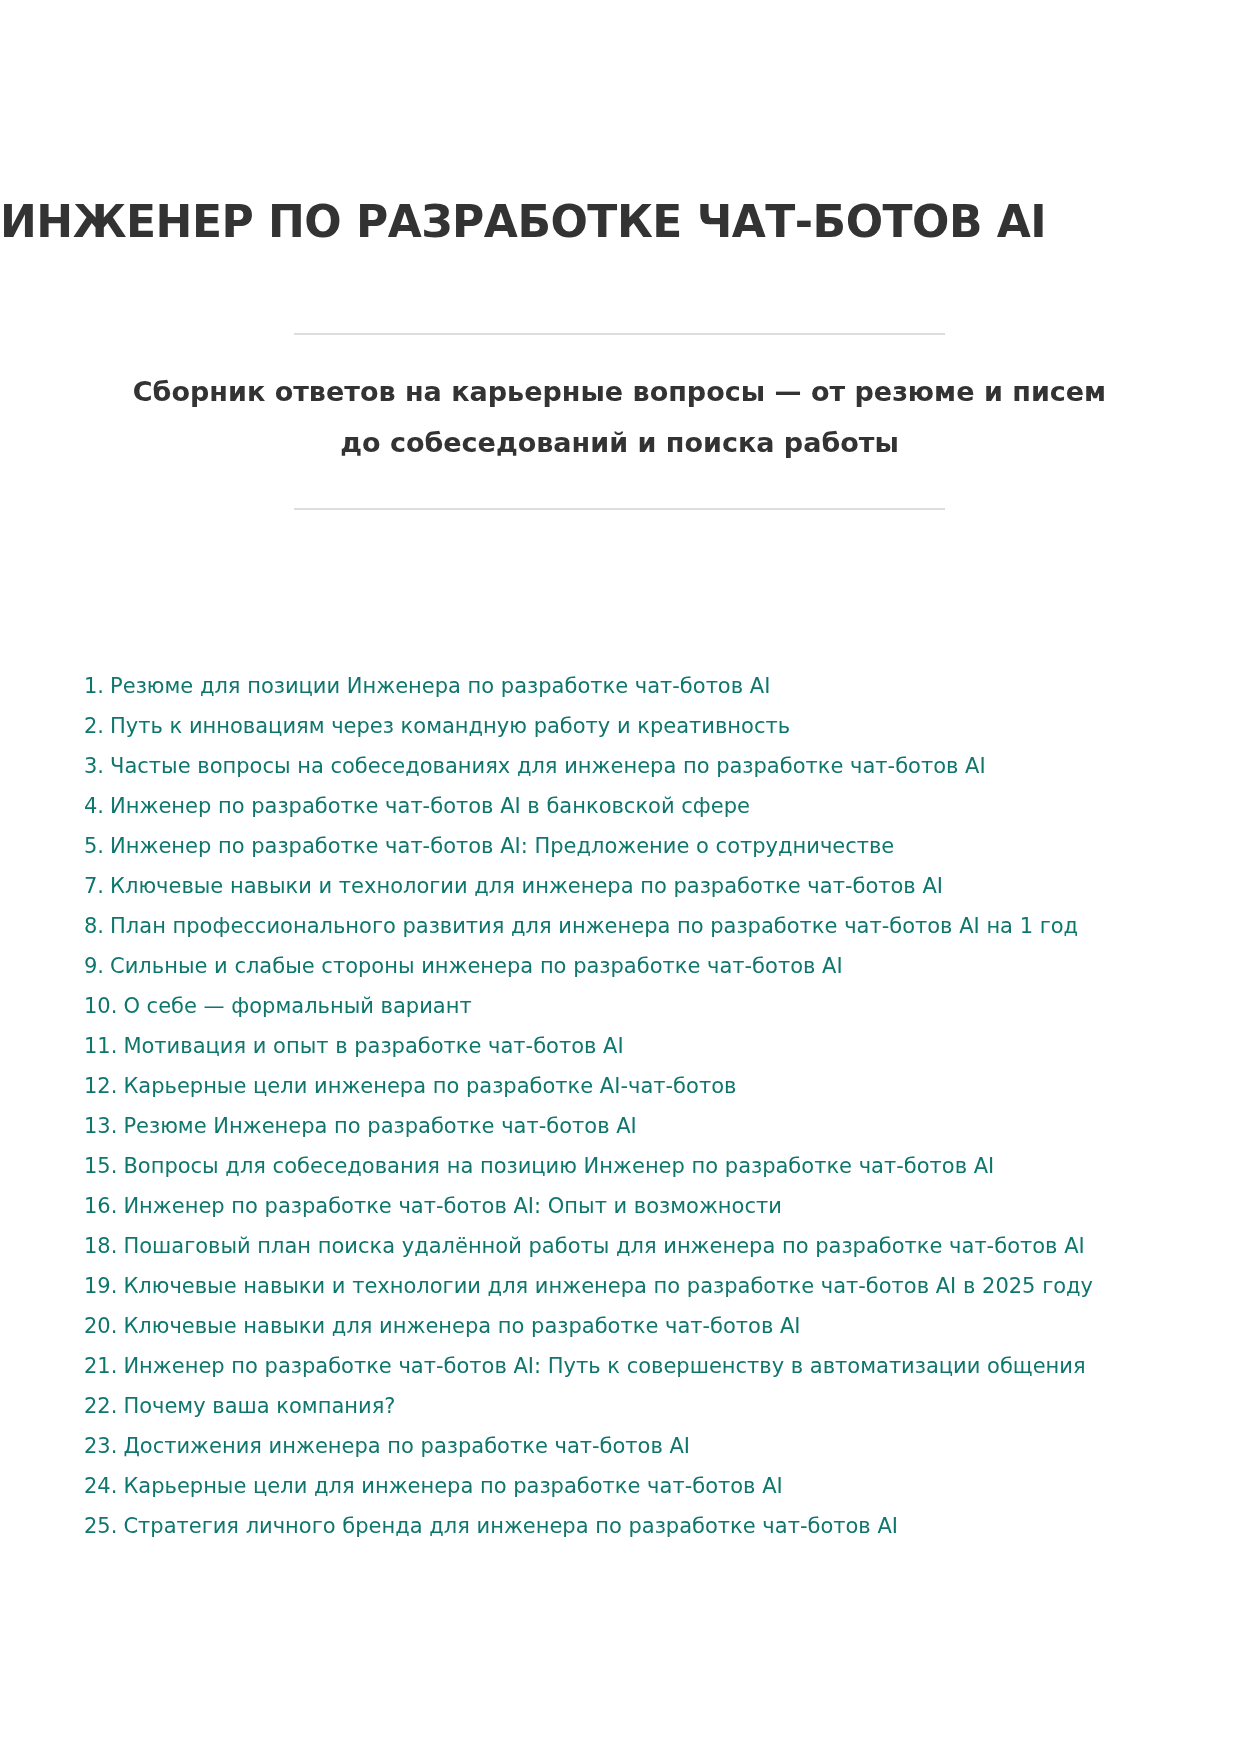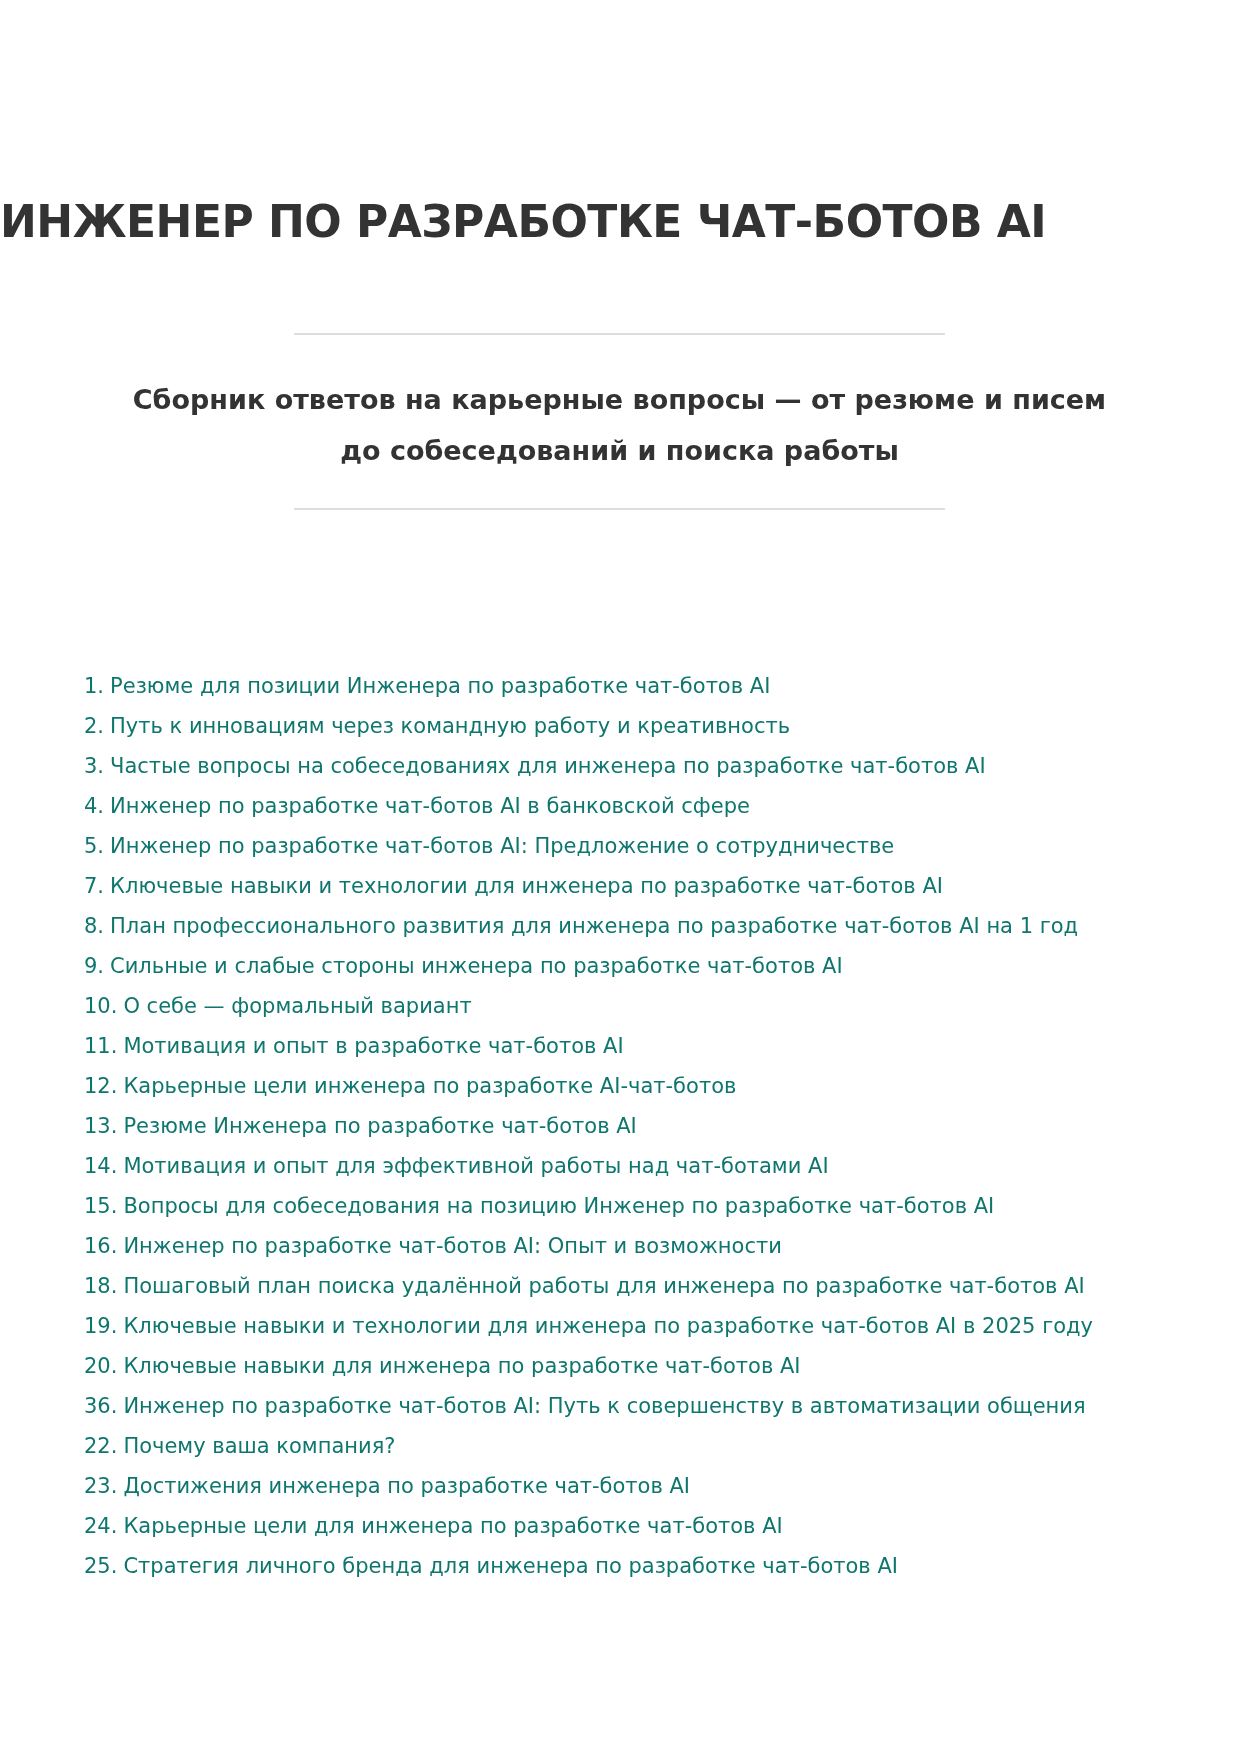--- a/index.html
+++ b/index.html
@@ -38,21 +38,21 @@
       background: #dddddd;
       border: 0;
       margin: 0;
     }
     .divider.top { top: 333px; }
     .divider.bottom { top: 508px; }
     .subtitle {
       position: absolute;
       left: 120px;
       width: 999px;
-      top: 374px;
+      top: 366px;
       margin: 0;
       text-align: center;
       font-family: "DejaVu Sans", sans-serif;
       font-weight: bold;
       font-size: 27px;
       line-height: 51px;
       color: #333333;
     }
     .toc {
       position: absolute;
@@ -90,24 +90,23 @@
   <li class="toc-item"><span class="num">3.</span><span>Частые вопросы на собеседованиях для инженера по разработке чат-ботов AI</span></li>
   <li class="toc-item"><span class="num">4.</span><span>Инженер по разработке чат-ботов AI в банковской сфере</span></li>
   <li class="toc-item"><span class="num">5.</span><span>Инженер по разработке чат-ботов AI: Предложение о сотрудничестве</span></li>
   <li class="toc-item"><span class="num">7.</span><span>Ключевые навыки и технологии для инженера по разработке чат-ботов AI</span></li>
   <li class="toc-item"><span class="num">8.</span><span>План профессионального развития для инженера по разработке чат-ботов AI на 1 год</span></li>
   <li class="toc-item"><span class="num">9.</span><span>Сильные и слабые стороны инженера по разработке чат-ботов AI</span></li>
   <li class="toc-item"><span class="num">10.</span><span>О себе — формальный вариант</span></li>
   <li class="toc-item"><span class="num">11.</span><span>Мотивация и опыт в разработке чат-ботов AI</span></li>
   <li class="toc-item"><span class="num">12.</span><span>Карьерные цели инженера по разработке AI-чат-ботов</span></li>
   <li class="toc-item"><span class="num">13.</span><span>Резюме Инженера по разработке чат-ботов AI</span></li>
-  <li class="toc-item"><span class="num">14.</span><span>Мотивация и опыт для эффективной работы над чат-ботами AI</span></li>
   <li class="toc-item"><span class="num">15.</span><span>Вопросы для собеседования на позицию Инженер по разработке чат-ботов AI</span></li>
   <li class="toc-item"><span class="num">16.</span><span>Инженер по разработке чат-ботов AI: Опыт и возможности</span></li>
   <li class="toc-item"><span class="num">18.</span><span>Пошаговый план поиска удалённой работы для инженера по разработке чат-ботов AI</span></li>
   <li class="toc-item"><span class="num">19.</span><span>Ключевые навыки и технологии для инженера по разработке чат-ботов AI в 2025 году</span></li>
   <li class="toc-item"><span class="num">20.</span><span>Ключевые навыки для инженера по разработке чат-ботов AI</span></li>
-  <li class="toc-item"><span class="num">36.</span><span>Инженер по разработке чат-ботов AI: Путь к совершенству в автоматизации общения</span></li>
+  <li class="toc-item"><span class="num">21.</span><span>Инженер по разработке чат-ботов AI: Путь к совершенству в автоматизации общения</span></li>
   <li class="toc-item"><span class="num">22.</span><span>Почему ваша компания?</span></li>
   <li class="toc-item"><span class="num">23.</span><span>Достижения инженера по разработке чат-ботов AI</span></li>
   <li class="toc-item"><span class="num">24.</span><span>Карьерные цели для инженера по разработке чат-ботов AI</span></li>
   <li class="toc-item"><span class="num">25.</span><span>Стратегия личного бренда для инженера по разработке чат-ботов AI</span></li>
 </ol>
 
 </body></html>

